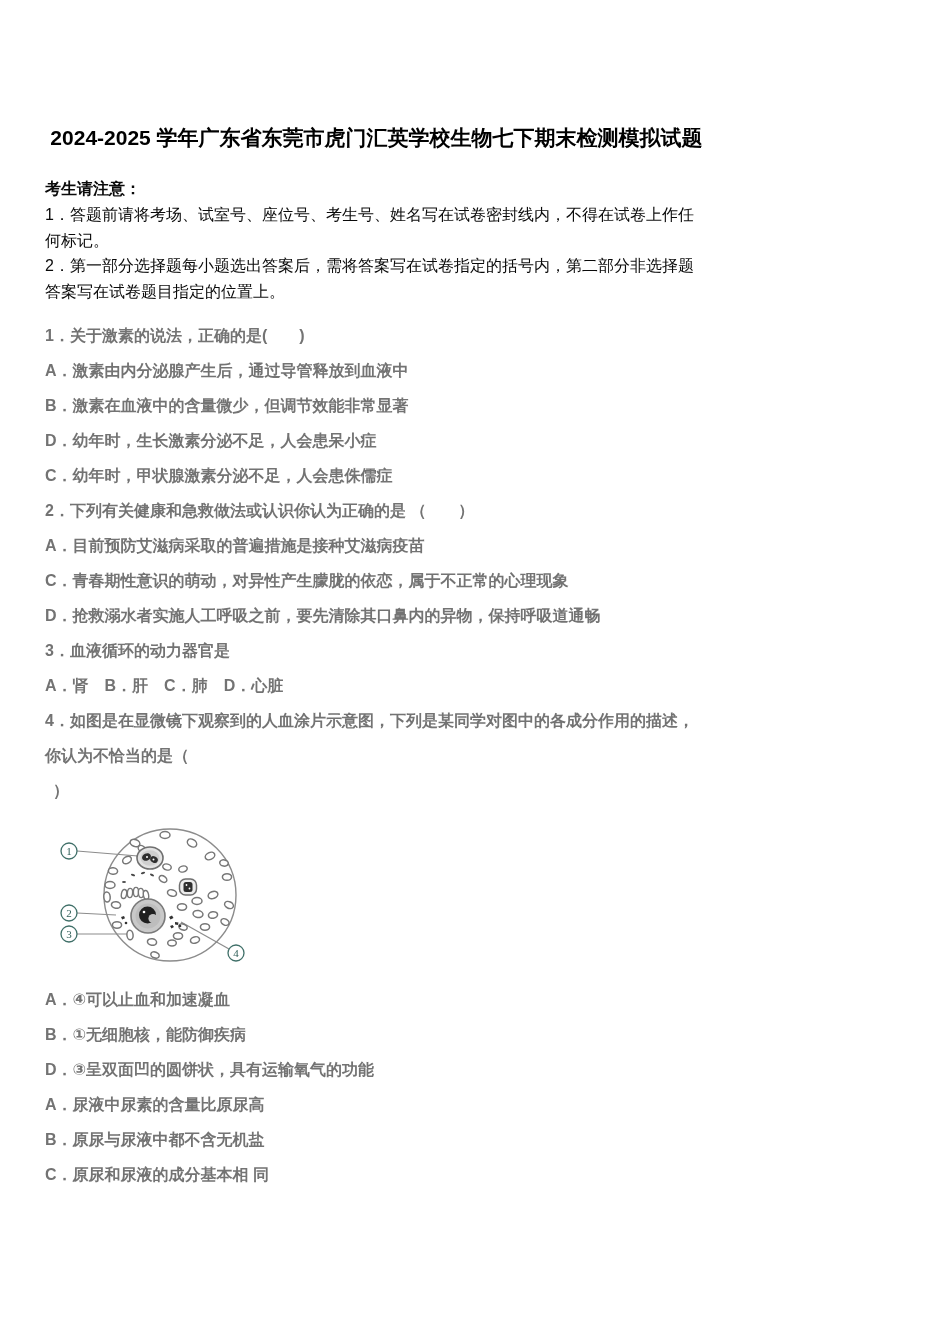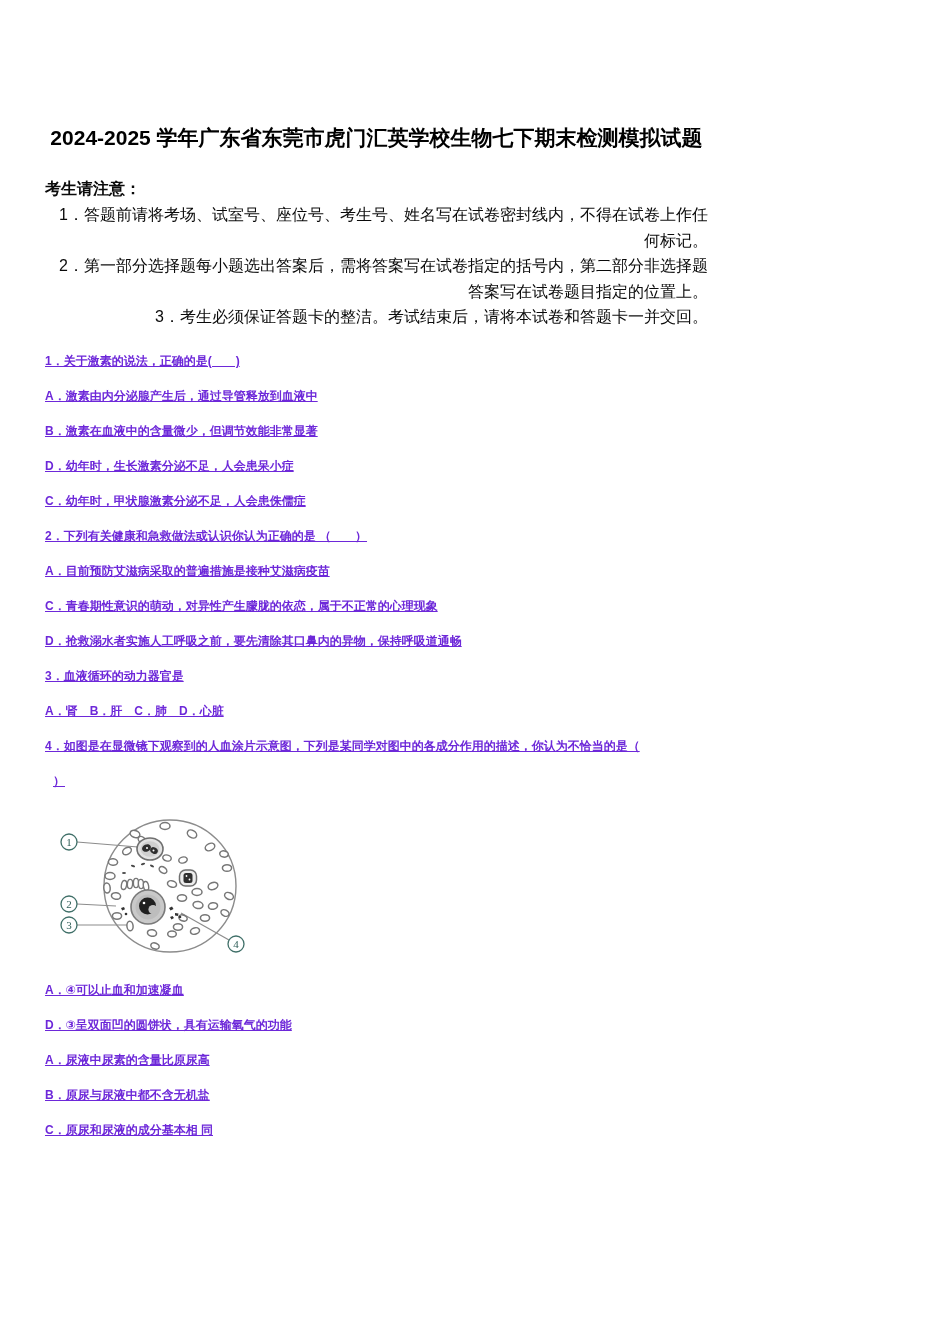--- a/index.html
+++ b/index.html
@@ -9,39 +9,38 @@
     color:#0a0a0a;
     overflow:hidden;
   }
   .page { box-sizing:border-box; width:753px; height:1344px; padding:92px 45px 0 45px; background:#fff;margin-top:32px; }
   .title {
     margin:0 0 24px 0;
     font-size:21px; font-weight:bold; text-align:center; line-height:28px;
     color:#000;
   }
   .notice-heading { font-size:16px; font-weight:bold; line-height:26px; }
-  .notice-line { font-size:16px; font-weight:400; line-height:25.5px; margin:0;text-align:right; }
+  .notice-line { font-size:16px; font-weight:400; line-height:25.5px; margin:0; }
   .questions { margin-top:14px; }
-  .qline { font-size:12px; font-weight:600; line-height:35px; margin:0; color:#6d28d9;text-decoration:underline; }
+  .qline { font-size:16px; font-weight:600; line-height:35px; margin:0; color:#737373; }
   .close-paren { padding-left:8px; }
   .figure-wrap { margin:10px 0 6px 5px; height:158px; }
   svg text.badge-num { font-family:"Liberation Serif","DejaVu Serif",serif; }
 </style>
 </head>
 <body>
 
 <div class="page">
 
   <h1 class="title">2024-2025 学年广东省东莞市虎门汇英学校生物七下期末检测模拟试题</h1>
 
   <div>
     <div class="notice-heading">考生请注意：</div>
     <p class="notice-line">1．答题前请将考场、试室号、座位号、考生号、姓名写在试卷密封线内，不得在试卷上作任何标记。</p>
     <p class="notice-line">2．第一部分选择题每小题选出答案后，需将答案写在试卷指定的括号内，第二部分非选择题答案写在试卷题目指定的位置上。</p>
-    <p class="notice-line">3．考生必须保证答题卡的整洁。考试结束后，请将本试卷和答题卡一并交回。</p>
   </div>
 
   <div class="questions">
 
     <p class="qline">1．关于激素的说法，正确的是(　　)</p>
     <p class="qline">A．激素由内分泌腺产生后，通过导管释放到血液中</p>
     <p class="qline">B．激素在血液中的含量微少，但调节效能非常显著</p>
     <p class="qline">D．幼年时，生长激素分泌不足，人会患呆小症</p>
     <p class="qline">C．幼年时，甲状腺激素分泌不足，人会患侏儒症</p>
 
@@ -163,20 +162,21 @@
           <text class="badge-num" x="19" y="116" dy="0.36em" text-anchor="middle" font-size="11" fill="#2f5f58">3</text>
         </g>
         <g>
           <circle cx="186" cy="135" r="8" fill="#ffffff" stroke="#3f6f68" stroke-width="1.3"></circle>
           <text class="badge-num" x="186" y="135" dy="0.36em" text-anchor="middle" font-size="11" fill="#2f5f58">4</text>
         </g>
       </svg>
     </div>
 
     <p class="qline">A．④可以止血和加速凝血</p>
+    <p class="qline">B．①无细胞核，能防御疾病</p>
     <p class="qline">D．③呈双面凹的圆饼状，具有运输氧气的功能</p>
 
     <p class="qline">A．尿液中尿素的含量比原尿高</p>
     <p class="qline">B．原尿与尿液中都不含无机盐</p>
     <p class="qline">C．原尿和尿液的成分基本相 同</p>
 
   </div>
 </div>
 
 </body></html>

